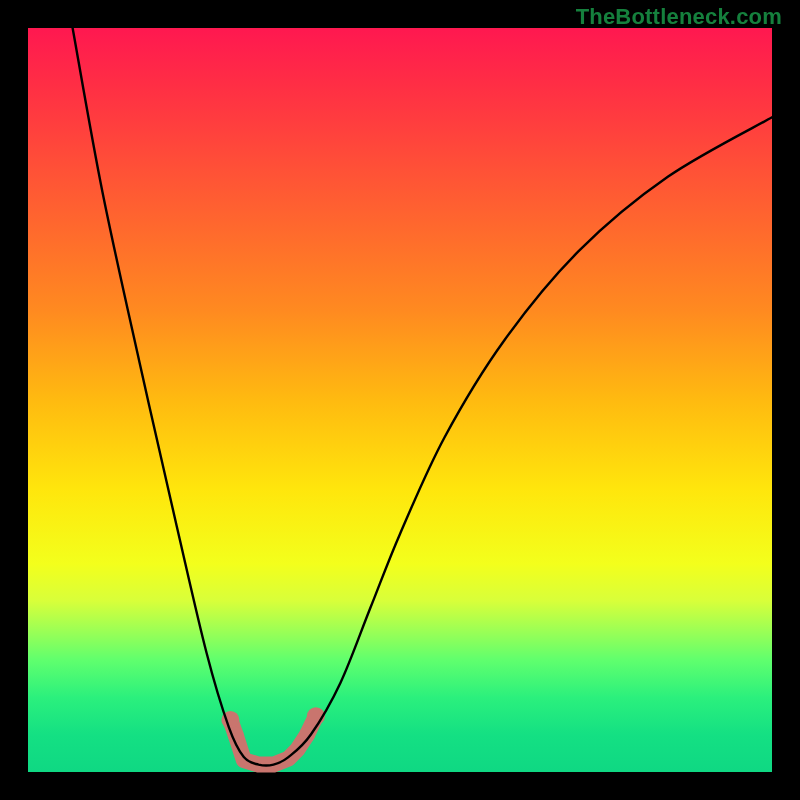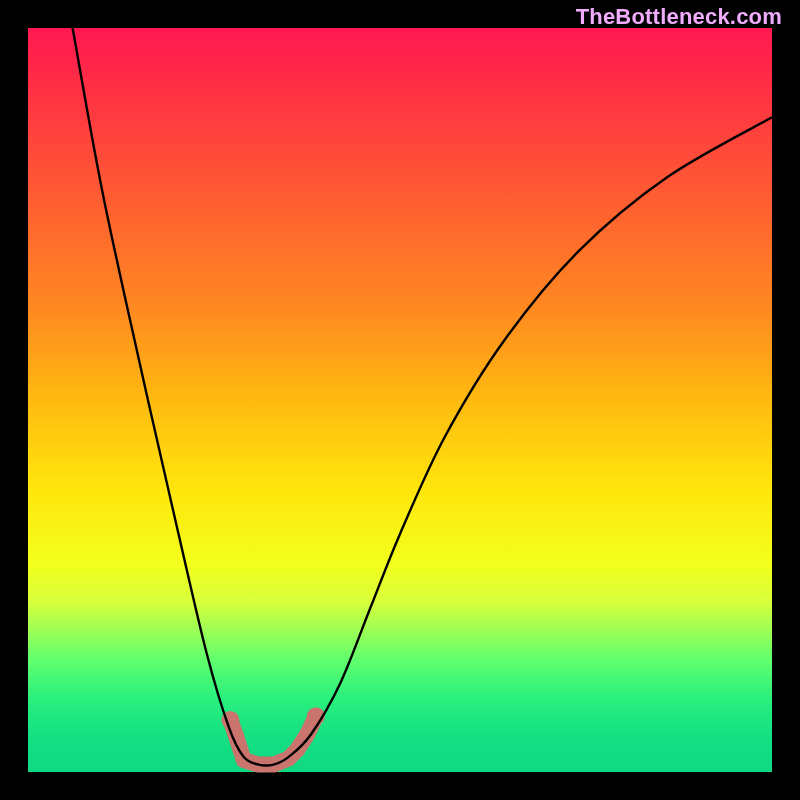--- a/index.html
+++ b/index.html
@@ -14,21 +14,21 @@
   .frame {
     position: relative;
     width: 800px;
     height: 800px;
     background: #000;
   }
   .watermark {
     position: absolute;
     top: 4px;
     right: 18px;
-    color: #f0abfc;
+    color: #15803d;
     font-size: 22px;
     font-weight: 600;
     letter-spacing: 0.2px;
     z-index: 10;
   }
   .plot {
     position: absolute;
     left: 28px;
     top: 28px;
     width: 744px;

